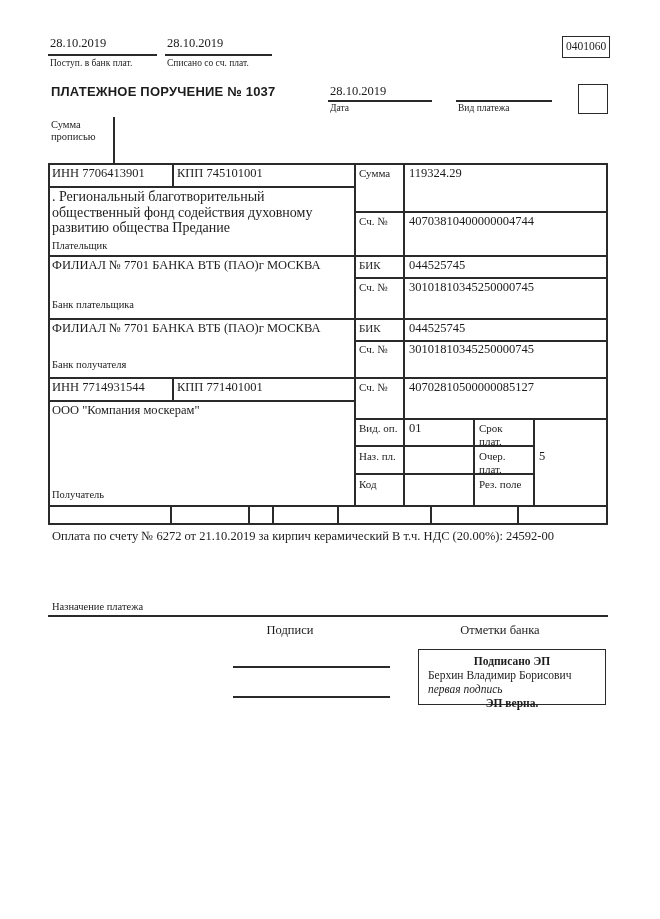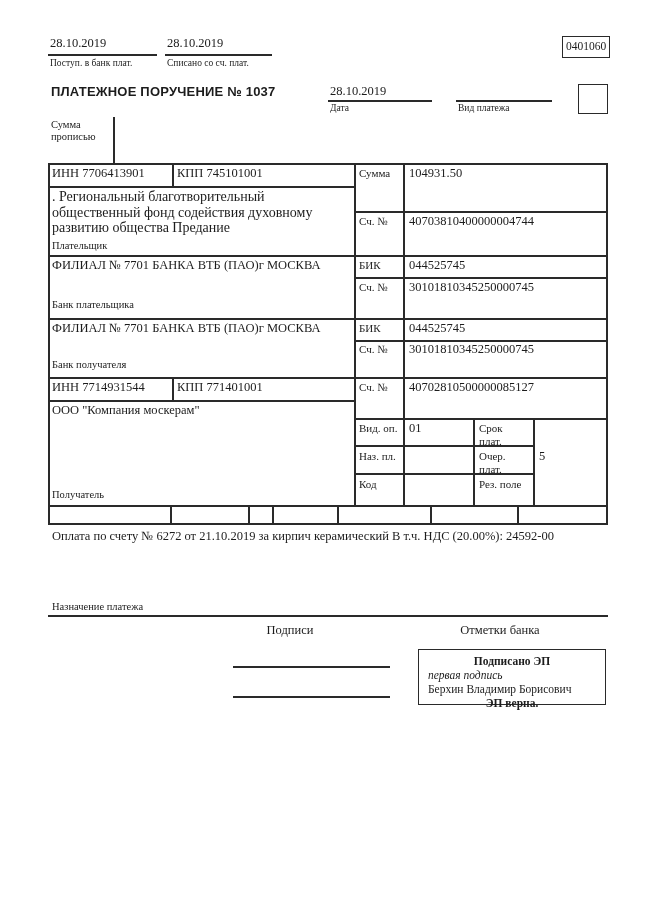--- a/index.html
+++ b/index.html
@@ -81,21 +81,21 @@
   <div class="vl" style="left:170px;top:505px;height:18px;"></div>
   <div class="vl" style="left:248px;top:505px;height:18px;"></div>
   <div class="vl" style="left:272px;top:505px;height:18px;"></div>
   <div class="vl" style="left:337px;top:505px;height:18px;"></div>
   <div class="vl" style="left:430px;top:505px;height:18px;"></div>
   <div class="vl" style="left:517px;top:505px;height:18px;"></div>
 
   <div class="abs t" style="left:52px;top:166px;">ИНН 7706413901</div>
   <div class="abs t" style="left:177px;top:166px;">КПП 745101001</div>
   <div class="abs t11" style="left:359px;top:167px;">Сумма</div>
-  <div class="abs t" style="left:409px;top:166px;">104931.50</div>
+  <div class="abs t" style="left:409px;top:166px;">119324.29</div>
   <div class="abs namelines" style="left:52px;top:189px;">
     <div>. Региональный благотворительный</div>
     <div>общественный фонд содействия духовному</div>
     <div>развитию общества Предание</div>
   </div>
   <div class="abs t11" style="left:359px;top:215px;">Сч. №</div>
   <div class="abs t" style="left:409px;top:214px;">40703810400000004744</div>
   <div class="abs sec" style="left:52px;top:240px;">Плательщик</div>
 
   <div class="abs t" style="left:52px;top:258px;">ФИЛИАЛ № 7701 БАНКА ВТБ (ПАО)г МОСКВА</div>
@@ -134,18 +134,18 @@
 
 
   <div class="abs t ctr" style="left:235px;top:623px;width:110px;">Подписи</div>
   <div class="abs t ctr" style="left:400px;top:623px;width:200px;">Отметки банка</div>
 
   <div class="hl1" style="left:233px;top:666px;width:157px;"></div>
   <div class="hl1" style="left:233px;top:696px;width:157px;"></div>
 
   <div class="abs epbox" style="left:418px;top:649px;width:188px;height:56px;">
     <div class="ctr" style="font-weight:bold;margin-top:4px;">Подписано ЭП</div>
+    <div style="padding-left:9px;">Берхин Владимир Борисович</div>
     <div style="padding-left:9px;font-style:italic;">первая подпись</div>
-    <div style="padding-left:9px;">Берхин Владимир Борисович</div>
     <div class="ctr" style="font-weight:bold;margin-top:-14px;padding-top:14px;">ЭП верна.</div>
   </div>
 
 </div>
 
 </body></html>

